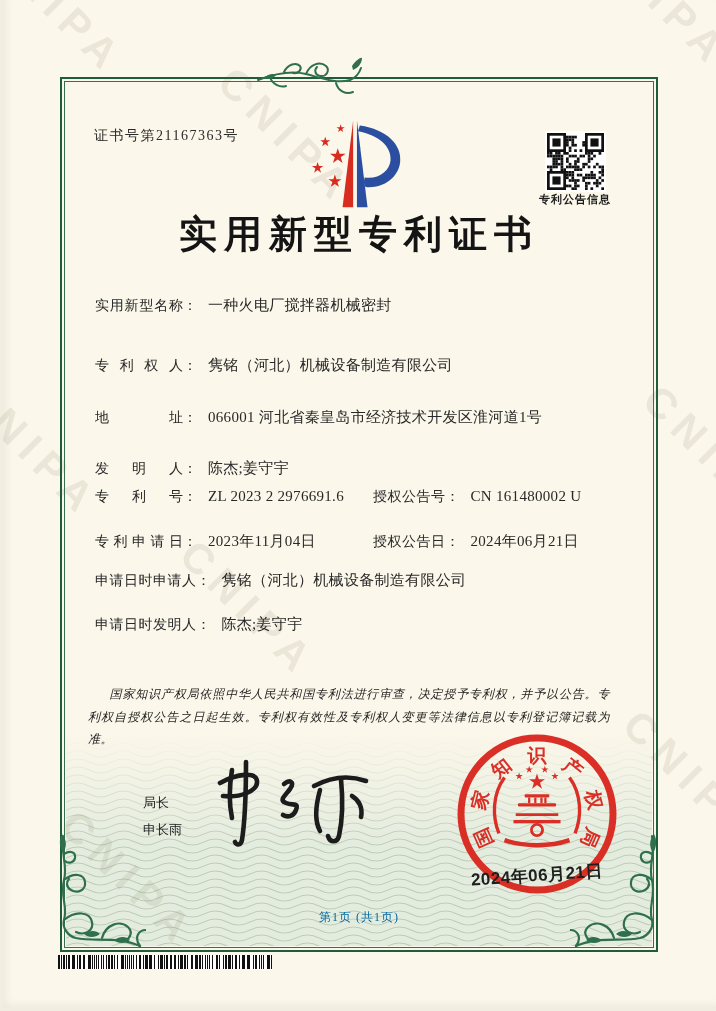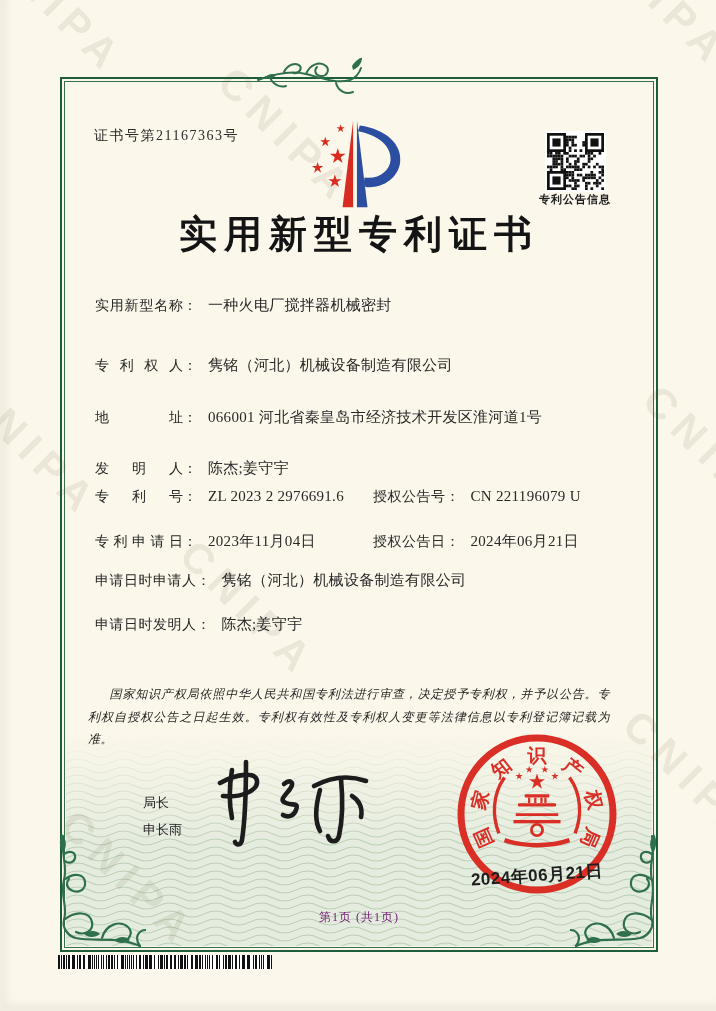--- a/index.html
+++ b/index.html
@@ -33,21 +33,21 @@
   .r8{top:571px}.r9{top:615px}
   .legal{position:absolute;left:88px;top:683px;width:522px;font-size:12px;line-height:22.5px;
          font-style:italic;letter-spacing:0.6px;text-align:justify;text-indent:1.8em;color:#1f1f1f;z-index:2;}
   .signer{position:absolute;left:96px;top:789px;font-family:"Liberation Sans",sans-serif;
           font-size:13px;line-height:27px;color:#222;z-index:3;margin-left:47px;}
   .signature{position:absolute;left:202px;top:756px;z-index:3;}
   .seal{position:absolute;left:454px;top:731px;z-index:3;opacity:0.95;}
   .seal-ring-char{font-family:"Liberation Serif",serif;font-weight:bold;font-size:19px;fill:#d9251c;}
   .seal-date{font-family:"Liberation Sans",sans-serif;font-weight:bold;font-size:17px;fill:#141414;letter-spacing:0.5px;}
   .footer{position:absolute;left:60px;top:909px;width:598px;text-align:center;
-          font-size:12px;letter-spacing:1px;color:#701a75;z-index:2;}
+          font-size:12px;letter-spacing:1px;color:#0369a1;z-index:2;}
   .barcode{position:absolute;left:58px;top:955px;z-index:2;}
   .ornament{position:absolute;z-index:4;pointer-events:none;}
   .orn-top{left:256px;top:54px;}
   .orn-bl{left:54px;top:834px;}
   .orn-br{left:570px;top:834px;transform:scaleX(-1);}
 </style>
 </head>
 <body>
 
 <div class="page">
@@ -305,21 +305,21 @@
   <div class="row r2">
     <span class="flabel">地址</span><span class="colon">：</span><span class="fvalue">066001 河北省秦皇岛市经济技术开发区淮河道1号</span>
   </div>
   <div class="row r3">
     <span class="flabel">发明人</span><span class="colon">：</span><span class="fvalue">陈杰;姜守宇</span>
   </div>
   <div class="row r4">
     <span class="flabel">专利号</span><span class="colon">：</span><span class="fvalue">ZL 2023 2 2976691.6</span>
   </div>
   <div class="row r5">
-    <span class="nlabel">授权公告号</span><span class="colon">：</span><span class="fvalue">CN 221196079 U</span>
+    <span class="nlabel">授权公告号</span><span class="colon">：</span><span class="fvalue">CN 161480002 U</span>
   </div>
   <div class="row r6">
     <span class="flabel">专利申请日</span><span class="colon">：</span><span class="fvalue">2023年11月04日</span>
   </div>
   <div class="row r7">
     <span class="nlabel">授权公告日</span><span class="colon">：</span><span class="fvalue">2024年06月21日</span>
   </div>
   <div class="row r8">
     <span class="nlabel">申请日时申请人</span><span class="colon">：</span><span class="fvalue">隽铭（河北）机械设备制造有限公司</span>
   </div>

